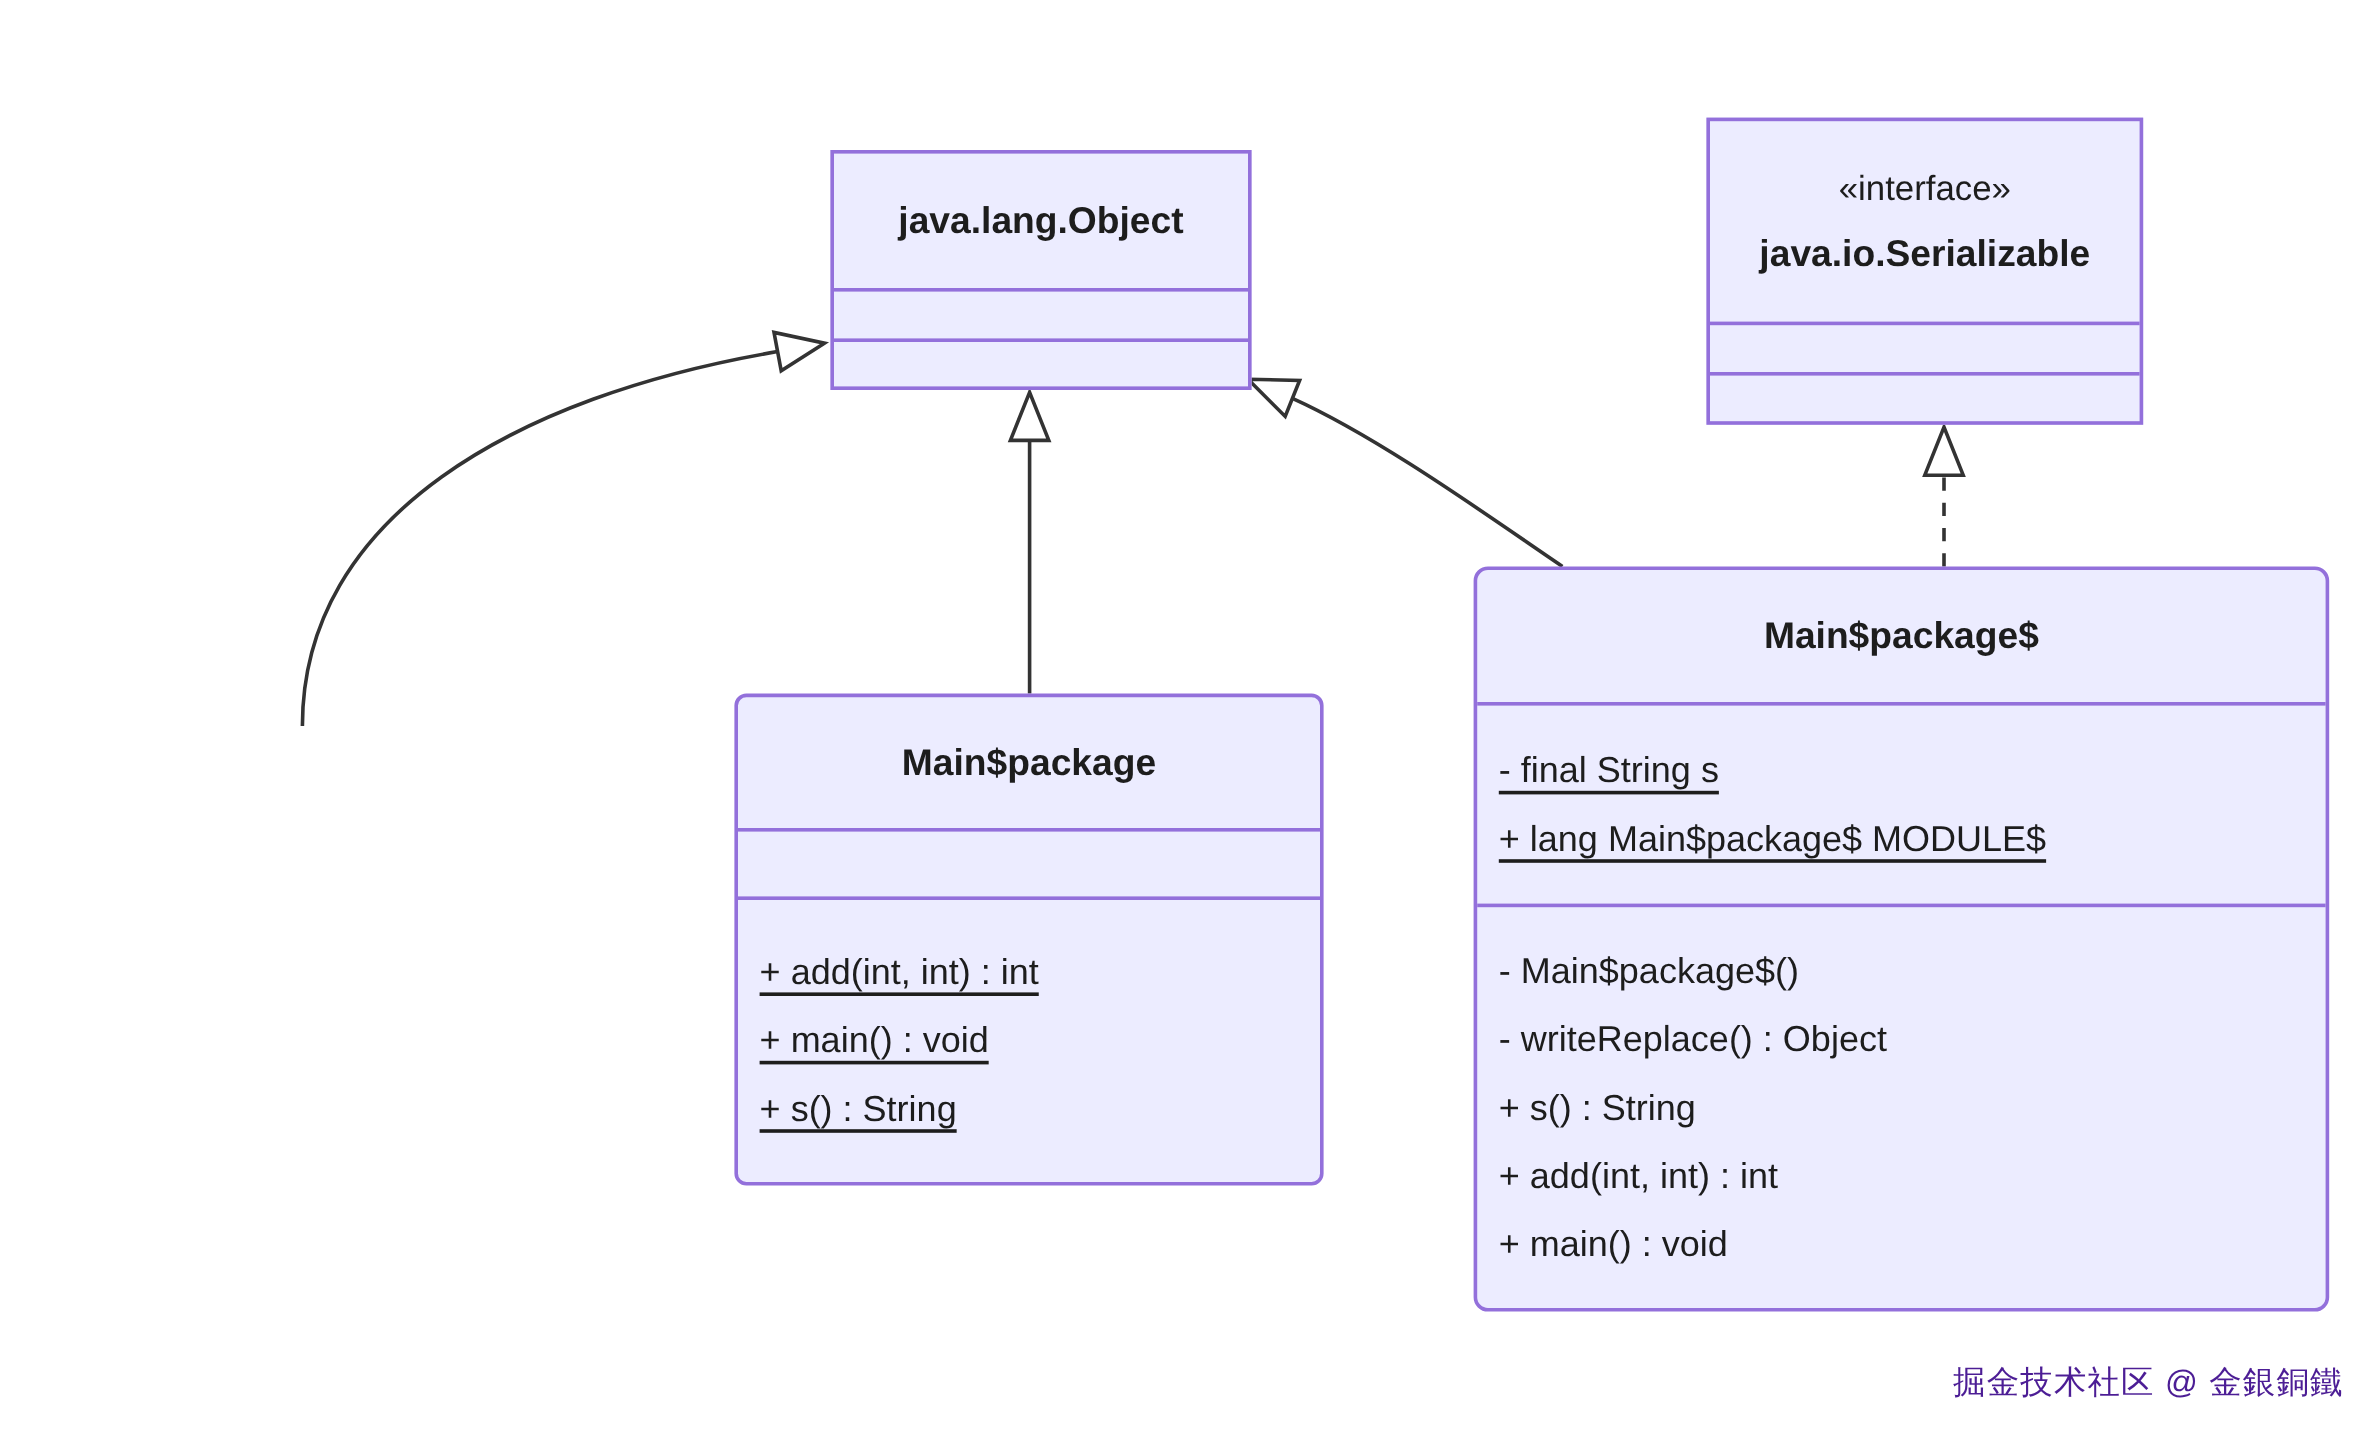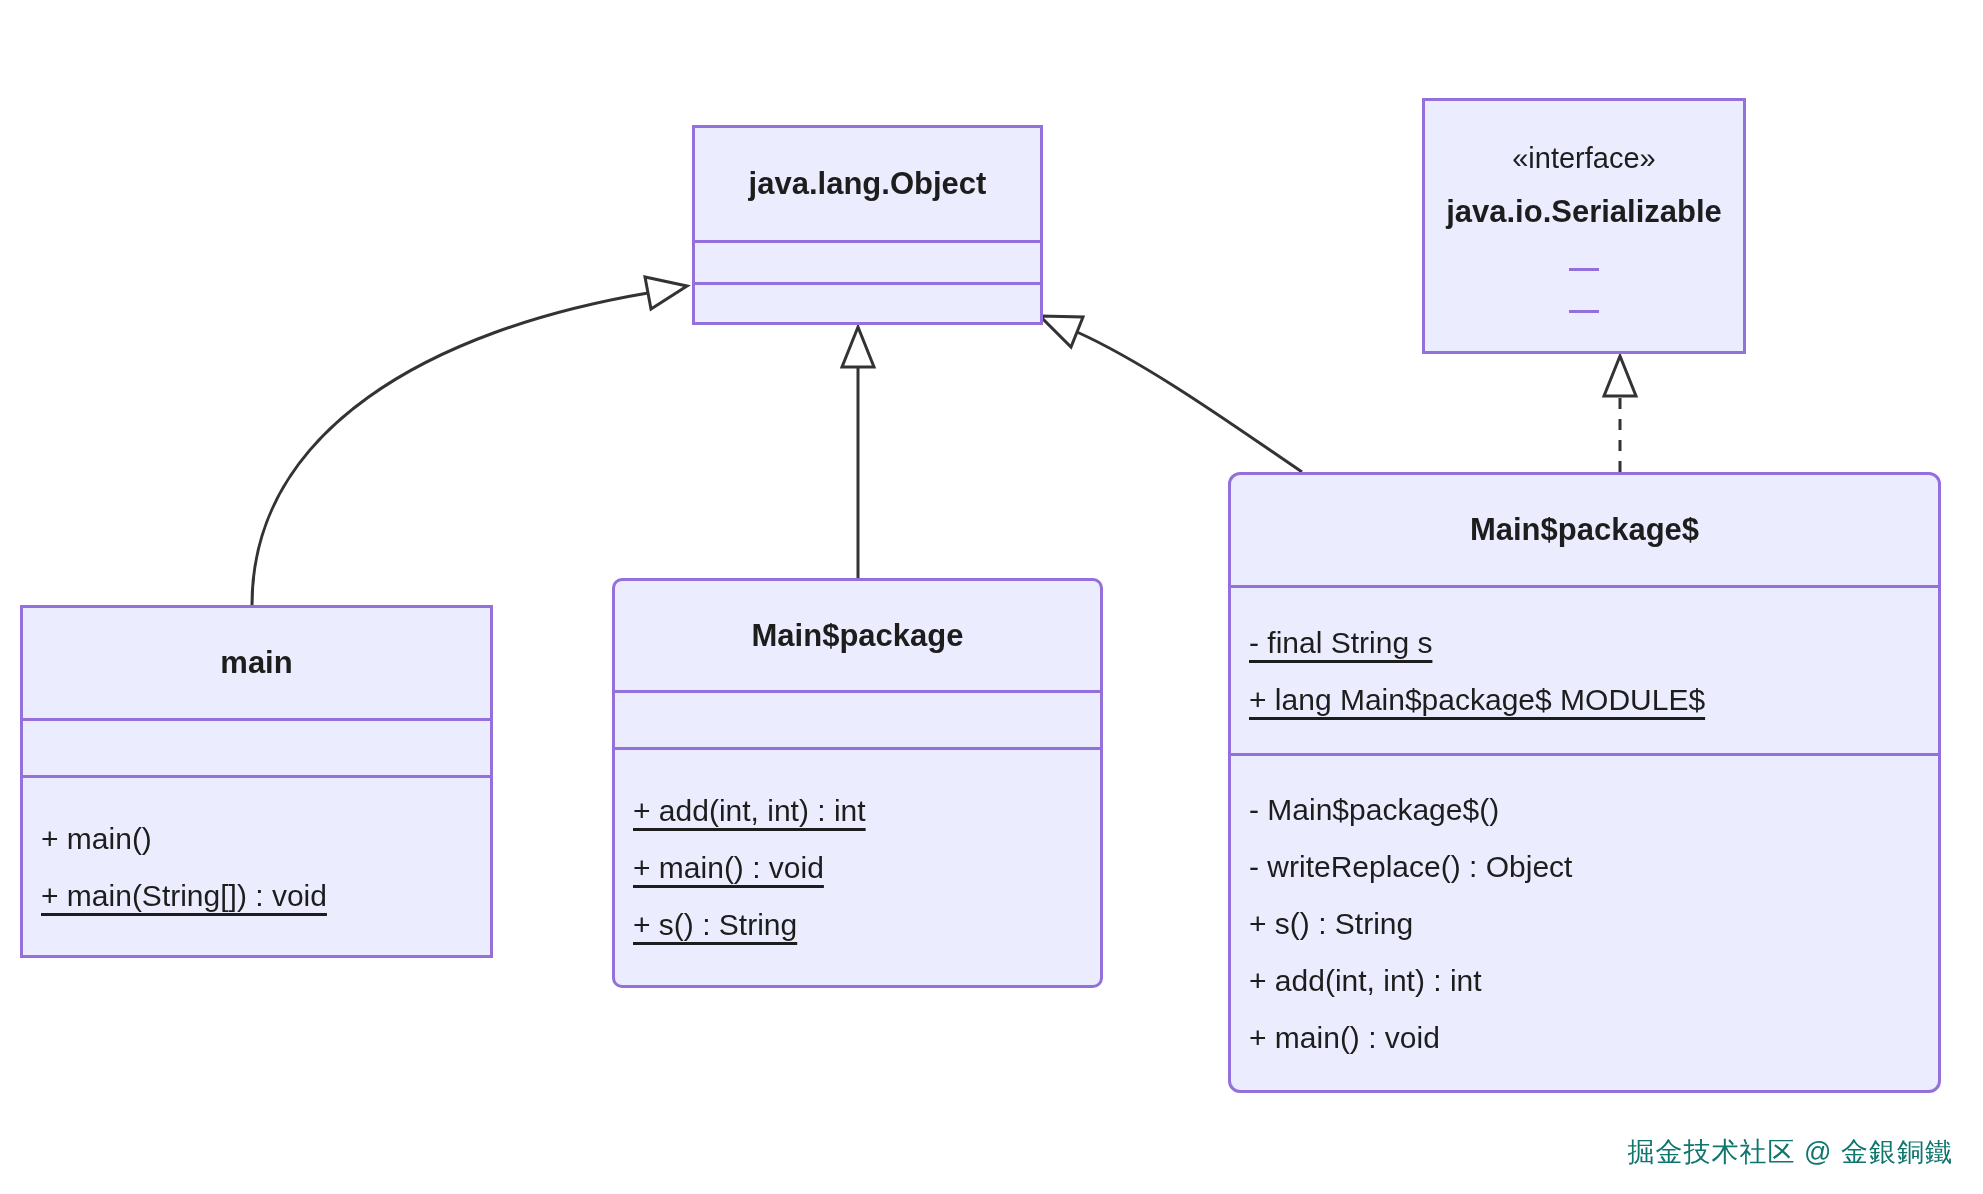--- a/index.html
+++ b/index.html
@@ -63,21 +63,21 @@
     text-decoration: underline;
     text-decoration-thickness: 3px;
     text-underline-offset: 7px;
   }
   
   #box-object        { left: 692px;  top: 125px; width: 351px; height: 200px; }
   #box-object .title-box   { height: 112px; }
   #box-object .attrs-box   { height: 42px; }
   #box-object .methods-box { flex: 1; }
 
-  #box-serializable  { left: 1422px; top: 98px;  width: 324px; height: 256px; align-items: center; }
+  #box-serializable  { left: 1422px; top: 98px;  width: 364px; height: 256px; }
   #box-serializable .title-box   { height: 167px; }
   #box-serializable .attrs-box   { height: 42px; }
   #box-serializable .methods-box { flex: 1; }
 
   #box-main          { left: 20px;   top: 605px; width: 473px; height: 353px; }
   #box-main .title-box   { height: 110px; }
   #box-main .attrs-box   { height: 57px; }
   #box-main .methods-box { flex: 1; }
 
   #box-main-package  { left: 612px;  top: 578px; width: 491px; height: 410px; border-radius: 10px; }
@@ -88,21 +88,21 @@
   #box-main-package-obj { left: 1228px; top: 472px; width: 713px; height: 621px; border-radius: 12px; }
   #box-main-package-obj .title-box   { height: 110px; }
   #box-main-package-obj .attrs-box   { height: 168px; }
   #box-main-package-obj .methods-box { flex: 1; }
 
   .watermark {
     position: absolute;
     right: 30px;
     bottom: 24px;
     font-size: 27px;
-    color: #0f766e;
+    color: #4c1d95;
     text-shadow: 2px 2px 1px #ffffff, 1px 1px 0 #ffffff;
     letter-spacing: 1px;
   }
 </style>
 </head>
 <body>
 
 <div class="canvas">
 
   <svg class="arrow-layer" viewBox="0 0 1983 1194" xmlns="http://www.w3.org/2000/svg">
@@ -138,30 +138,20 @@
 
   <div class="uml-class" id="box-serializable">
     <div class="compartment title-box">
       <div class="class-stereotype">«interface»</div>
       <div class="class-title">java.io.Serializable</div>
     </div>
     <div class="compartment attrs-box"></div>
     <div class="compartment methods-box"></div>
   </div>
 
-  <div class="uml-class" id="box-main">
-    <div class="compartment title-box">
-      <div class="class-title">main</div>
-    </div>
-    <div class="compartment attrs-box"></div>
-    <div class="compartment methods-box">
-        <div class="member">+ main()</div>
-        <div class="member static">+ main(String[]) : void</div>
-      </div>
-  </div>
 
   <div class="uml-class" id="box-main-package">
     <div class="compartment title-box">
       <div class="class-title">Main$package</div>
     </div>
     <div class="compartment attrs-box"></div>
     <div class="compartment methods-box">
         <div class="member static">+ add(int, int) : int</div>
         <div class="member static">+ main() : void</div>
         <div class="member static">+ s() : String</div>

